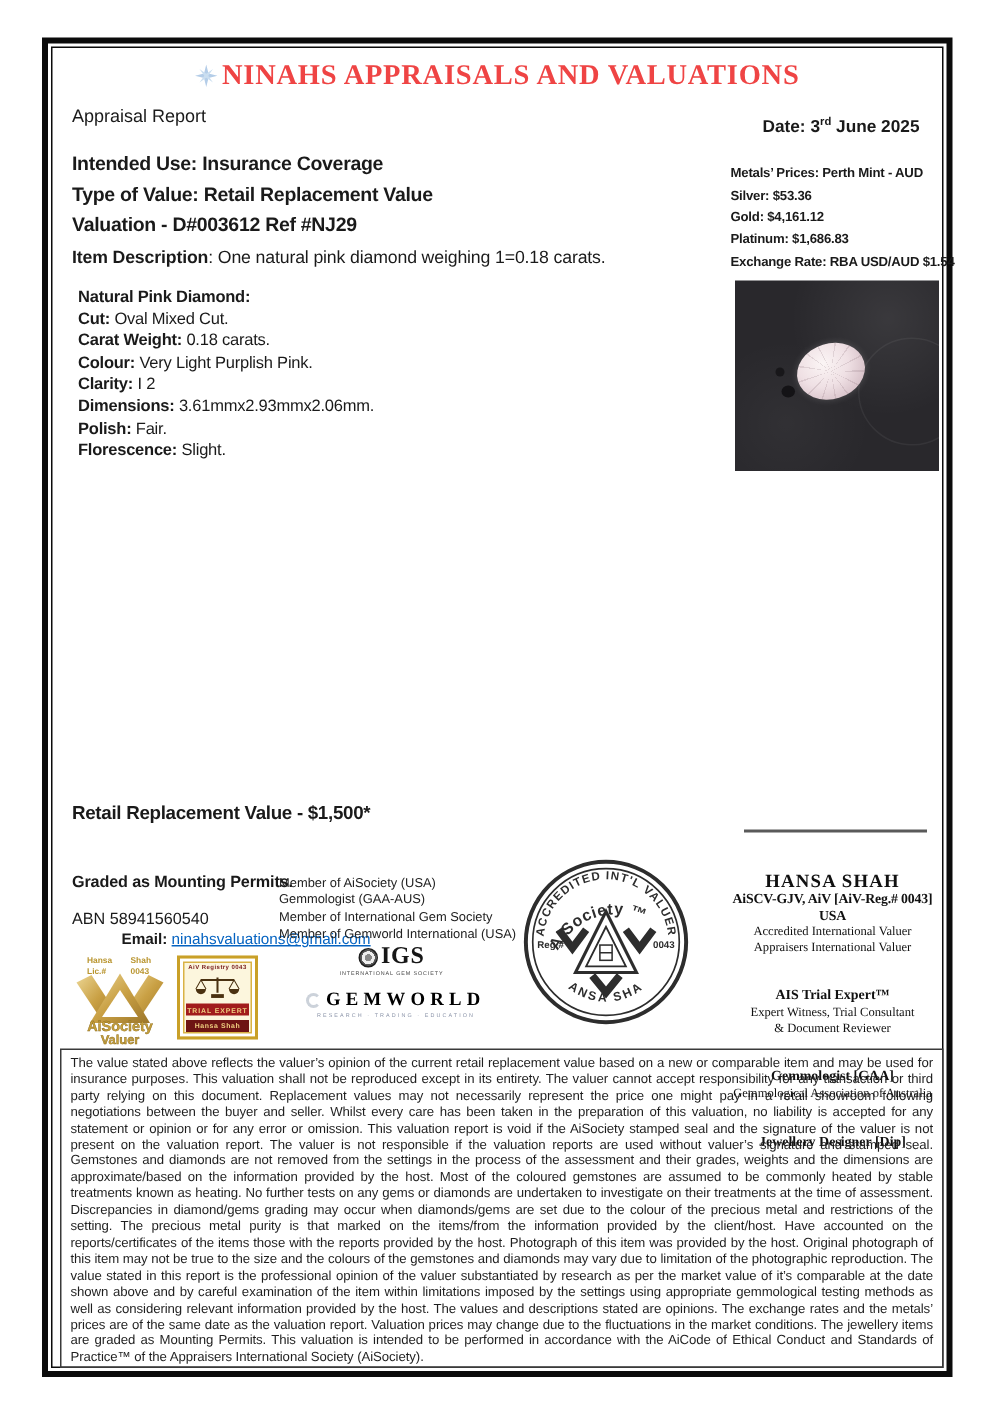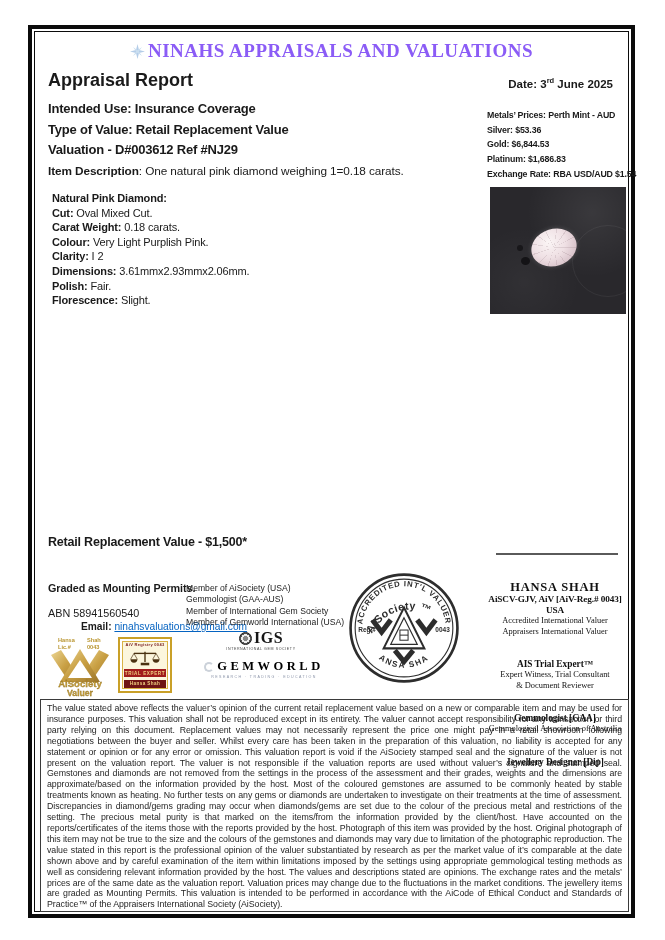--- a/index.html
+++ b/index.html
@@ -14,24 +14,24 @@
     position:absolute;left:28px;top:25px;width:607px;height:893px;
     border:4px solid #0b0b0b;background:#fff;box-sizing:border-box;
   }
   .doc-inner-frame{
     position:absolute;inset:2px;border:1.5px solid #0b0b0b;pointer-events:none;
   }
   
   .org-title{
     position:absolute;left:0;top:11px;width:100%;text-align:center;
     font-family:"Liberation Serif",serif;font-weight:bold;font-size:19px;
-    letter-spacing:.5px;color:#8b5cf6;
+    letter-spacing:.5px;color:#ef4444;
   }
   .org-title svg{vertical-align:-2px;margin-right:3px;}
-  .report-title{position:absolute;left:16px;top:41px;font-size:18px;font-weight:bold;}
+  .report-title{position:absolute;left:16px;top:41px;font-size:12px;font-weight:normal;}
   .report-date{position:absolute;right:18px;top:47px;font-size:11.5px;font-weight:bold;}
   .report-date sup{font-size:7.5px;}
   
   .info-block{position:absolute;left:16px;top:70px;font-size:13px;font-weight:bold;line-height:20.5px;letter-spacing:-.2px;}
   .item-desc{position:absolute;left:16px;top:135px;font-size:11.8px;letter-spacing:-.1px;}
   .diamond-block{position:absolute;left:20px;top:162px;font-size:11px;line-height:14.6px;letter-spacing:-.15px;}
   
   .metals-block{position:absolute;left:455px;top:79px;width:145px;font-size:8.8px;font-weight:bold;line-height:14.7px;letter-spacing:-.15px;white-space:nowrap;}
   
   .photo{
@@ -137,21 +137,21 @@
     <div><span class="b">Colour:</span><span> Very Light Purplish Pink.</span></div>
     <div><span class="b">Clarity:</span><span> I 2</span></div>
     <div><span class="b">Dimensions:</span><span> 3.61mmx2.93mmx2.06mm.</span></div>
     <div><span class="b">Polish:</span><span> Fair.</span></div>
     <div><span class="b">Florescence:</span><span> Slight.</span></div>
   </div>
 
   <div class="metals-block">
     <div>Metals’ Prices: Perth Mint - AUD</div>
     <div>Silver: $53.36</div>
-    <div>Gold: $6,844.53</div>
+    <div>Gold: $4,161.12</div>
     <div>Platinum: $1,686.83</div>
     <div>Exchange Rate: RBA USD/AUD $1.54</div>
   </div>
 
   <div class="photo">
     <div class="scratch"></div>
     <div class="gem-dot1"></div>
     <div class="gem-dot2"></div>
     <div class="gem"></div>
   </div>

